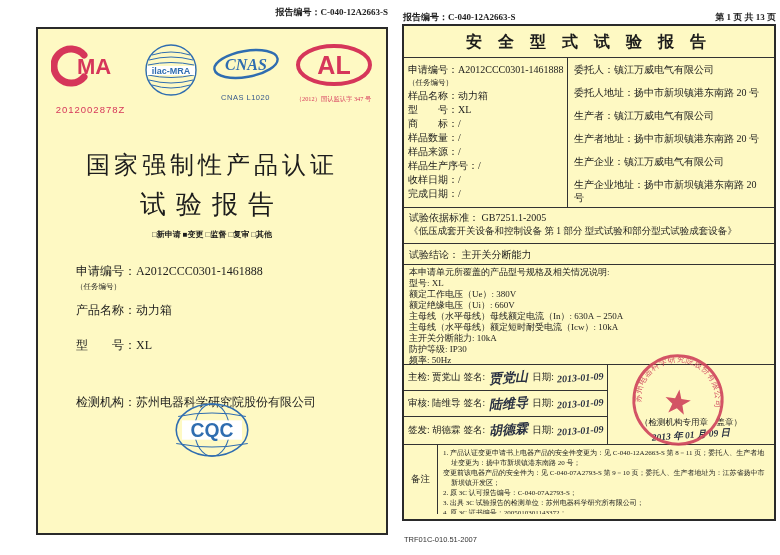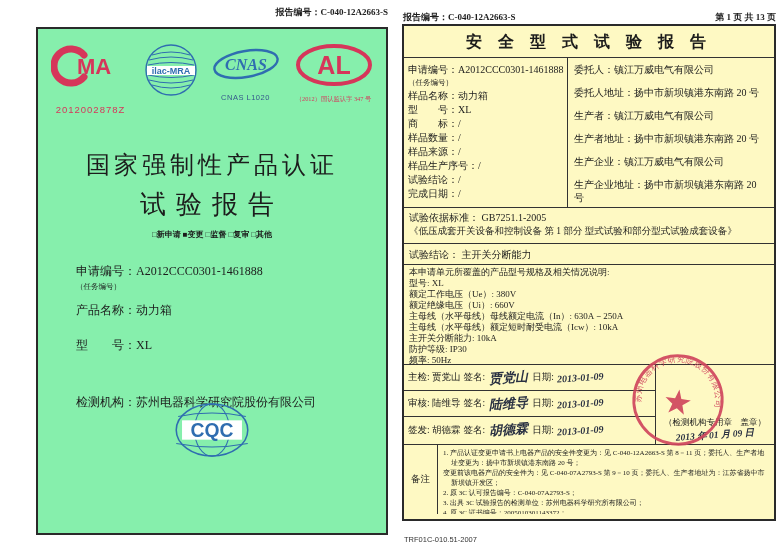--- a/index.html
+++ b/index.html
@@ -4,21 +4,21 @@
 <style>
   * { margin:0; padding:0; box-sizing:border-box; }
   html,body { background:#ffffff; }
   body { font-family:"Liberation Serif", serif; color:#1c1c1c; }
   .canvas { position:relative; width:780px; height:555px; background:#ffffff; overflow:hidden; }
 
   
   .lp-report-no { position:absolute; left:36px; top:6px; width:352px; text-align:right;
                   font-size:9px; font-weight:bold; color:#222; }
   .left-page { position:absolute; left:36px; top:27px; width:352px; height:508px;
-               border:2px solid #2a2a2a; background:#86efac; }
+               border:2px solid #2a2a2a; background:#fef9c3; }
   .logo-row { position:absolute; top:14px; left:0; right:0; display:flex;
               justify-content:center; align-items:flex-start; gap:13px; }
   .logo { text-align:center; }
   .cma-num { font-size:9.5px; color:#d6365a; letter-spacing:1px; margin-top:11px;
              font-family:"Liberation Sans", sans-serif; }
   .cnas-sub { font-size:7.5px; color:#35588c; margin-top:4px; letter-spacing:.5px;
               font-family:"Liberation Sans", sans-serif; }
   .al-sub { font-size:6.3px; color:#d6365a; margin-top:2px; }
   .lp-title1 { position:absolute; top:120px; left:0; right:0; text-align:center;
                font-size:24px; letter-spacing:4px; font-weight:500; }
@@ -56,21 +56,21 @@
   .info-right div { line-height:13px; margin-bottom:10px; }
   .row-standard { height:36px; border-bottom:1px solid #333; padding:3px 5px; font-size:10px; }
   .std-line1 { margin-bottom:0; }
   .std-line2 { font-size:9.5px; }
   .row-conclusion { height:21px; border-bottom:1px solid #333; line-height:21px;
                     padding:0 5px; font-size:10px; }
   .row-specs { height:100px; border-bottom:1px solid #333; padding:2px 5px; font-size:9px; }
   .row-specs > div { line-height:11px; }
   .spec-lines div { line-height:11px; white-space:nowrap; }
   .row-sign { height:80px; border-bottom:1px solid #333; display:flex; }
-  .sign-left { width:252px; border-right:1px solid #333; }
+  .sign-left { width:204px; border-right:1px solid #333; }
   .sign-row { height:26px; border-bottom:1px solid #333; display:flex; align-items:center;
               padding:0 4px; font-size:9.5px; gap:3px; white-space:nowrap; }
   .sign-row:last-child { border-bottom:none; height:26px; }
   .handwriting { font-style:italic; font-weight:bold; color:#2a3142;
                  transform:rotate(-4deg); display:inline-block; }
   .sig-name { font-size:13px; margin:0 1px; }
   .sig-date { font-size:10px; }
   .sign-right { flex:1; position:relative; }
   .stamp-caption { position:absolute; bottom:15px; left:0; right:0; text-align:center; font-size:8.5px; }
   .stamp-date { position:absolute; bottom:2px; left:0; right:0; text-align:center; font-size:9.5px; }
@@ -166,21 +166,21 @@
     <div class="row-info">
       <div class="info-left">
           <div>申请编号：A2012CCC0301-1461888</div>
           <div>（任务编号）</div>
           <div>样品名称：动力箱</div>
           <div>型　　号：XL</div>
           <div>商　　标：/</div>
           <div>样品数量：/</div>
           <div>样品来源：/</div>
           <div>样品生产序号：/</div>
-          <div>试验结论：/</div>
+          <div>收样日期：/</div>
           <div>完成日期：/</div>
         </div>
       <div class="info-right">
           <div>委托人：镇江万威电气有限公司</div>
           <div>委托人地址：扬中市新坝镇港东南路 20 号</div>
           <div>生产者：镇江万威电气有限公司</div>
           <div>生产者地址：扬中市新坝镇港东南路 20 号</div>
           <div>生产企业：镇江万威电气有限公司</div>
           <div>生产企业地址：扬中市新坝镇港东南路 20 号</div>
         </div>

